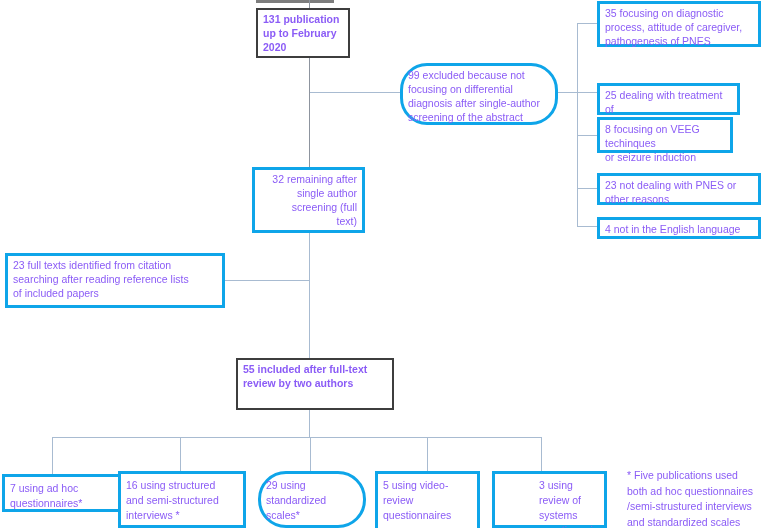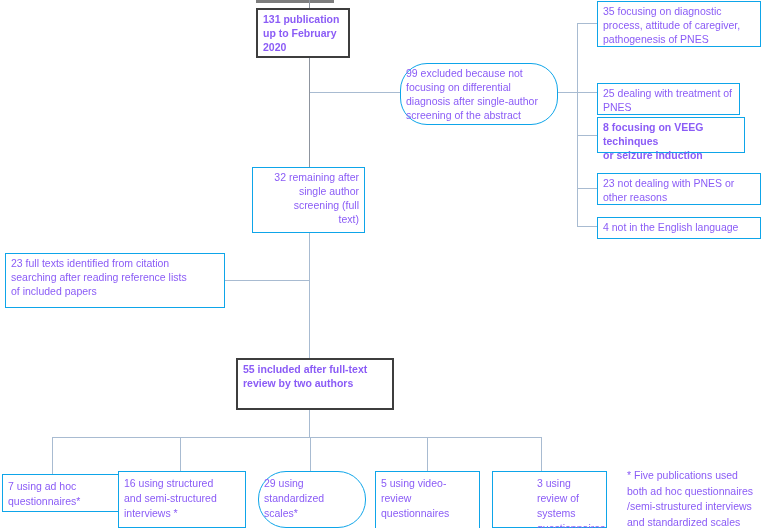--- a/index.html
+++ b/index.html
@@ -2,21 +2,21 @@
 <html><head>
 <meta charset="utf-8">
 <style>
   html,body{margin:0;padding:0;background:#ffffff;}
   .canvas{
     position:relative;width:784px;height:528px;background:#ffffff;overflow:hidden;
     font-family:"Liberation Sans","DejaVu Sans",sans-serif;color:#8b5cf6;
   }
   .box{
     position:absolute;box-sizing:border-box;background:#ffffff;
-    border:1px solid #0ea5e9;
+    border:3px solid #0ea5e9;
     font-size:10.5px;line-height:14px;padding:2px 5px;
     white-space:pre-line;
   }
   .box.bold{font-weight:bold;border:2px solid #3d3d3d;}
   .bbox{font-size:10.5px;line-height:15px;padding:4px 5px;}
   .line{position:absolute;background:#a8bbd1;}
   .line.gray{background:#8d949e;}
   .artifact{position:absolute;background:#7d7d7d;}
   .note{
     position:absolute;font-size:10.5px;line-height:15.5px;white-space:pre-line;
@@ -25,21 +25,21 @@
   
   .b-start    {left:256px;top:8px;  width:94px; height:50px;}
   .b-excluded {left:400px;top:63px; width:158px;height:62px;border-radius:27px;}
   .b-remaining{left:252px;top:167px;width:113px;height:66px;text-align:right;}
   .b-citation {left:5px;  top:253px;width:220px;height:55px;}
   .b-included {left:236px;top:358px;width:158px;height:52px;}
 
   
   .b-r0{left:597px;top:1px;  width:164px;height:46px;}
   .b-r1{left:597px;top:83px; width:143px;height:32px;}
-  .b-r2{left:597px;top:117px;width:148px;height:36px;font-weight:bold;}
+  .b-r2{left:597px;top:117px;width:136px;height:36px;}
   .b-r3{left:597px;top:173px;width:164px;height:32px;}
   .b-r4{left:597px;top:217px;width:164px;height:22px;}
 
   
   .b-m0{left:2px;  top:474px;width:127px;height:38px;}
   .b-m1{left:118px;top:471px;width:128px;height:57px;}
   .b-m2{left:258px;top:471px;width:108px;height:57px;border-radius:28px;}
   .b-m3{left:375px;top:471px;width:105px;height:66px;}
   .b-m4{left:492px;top:471px;width:115px;height:57px;padding-left:44px;}
 

